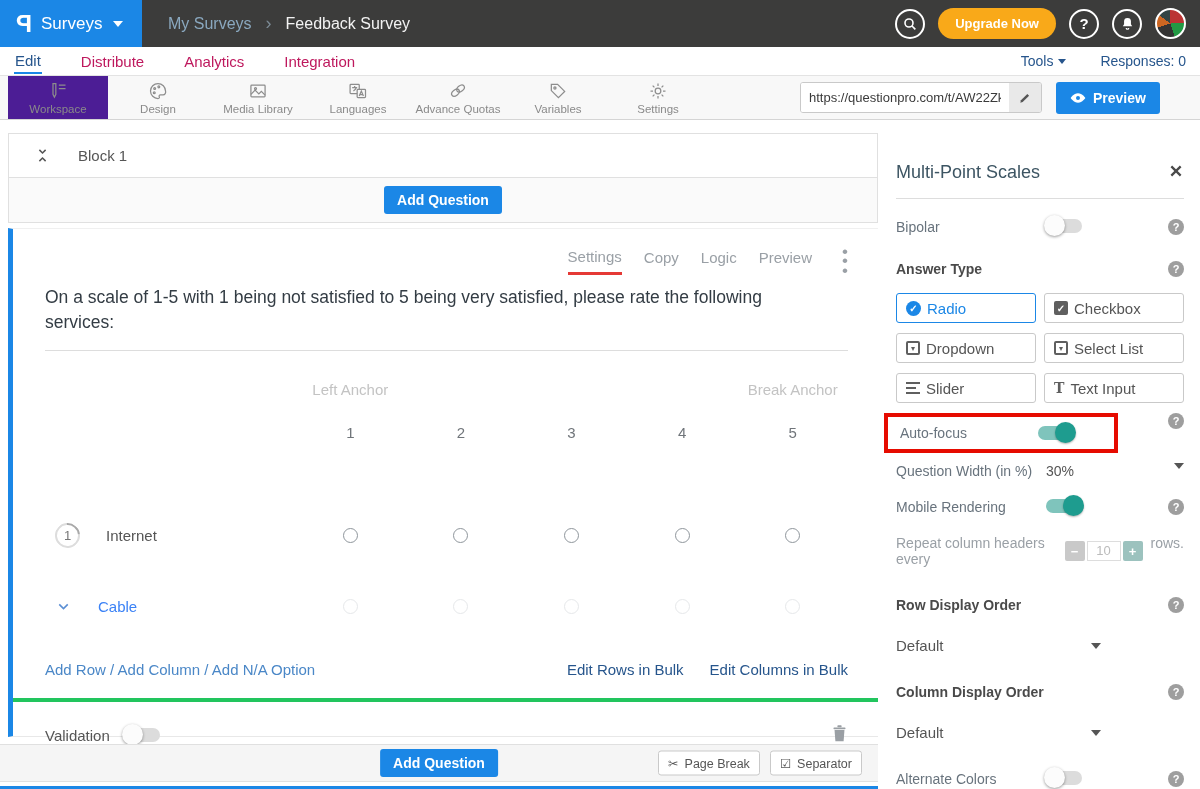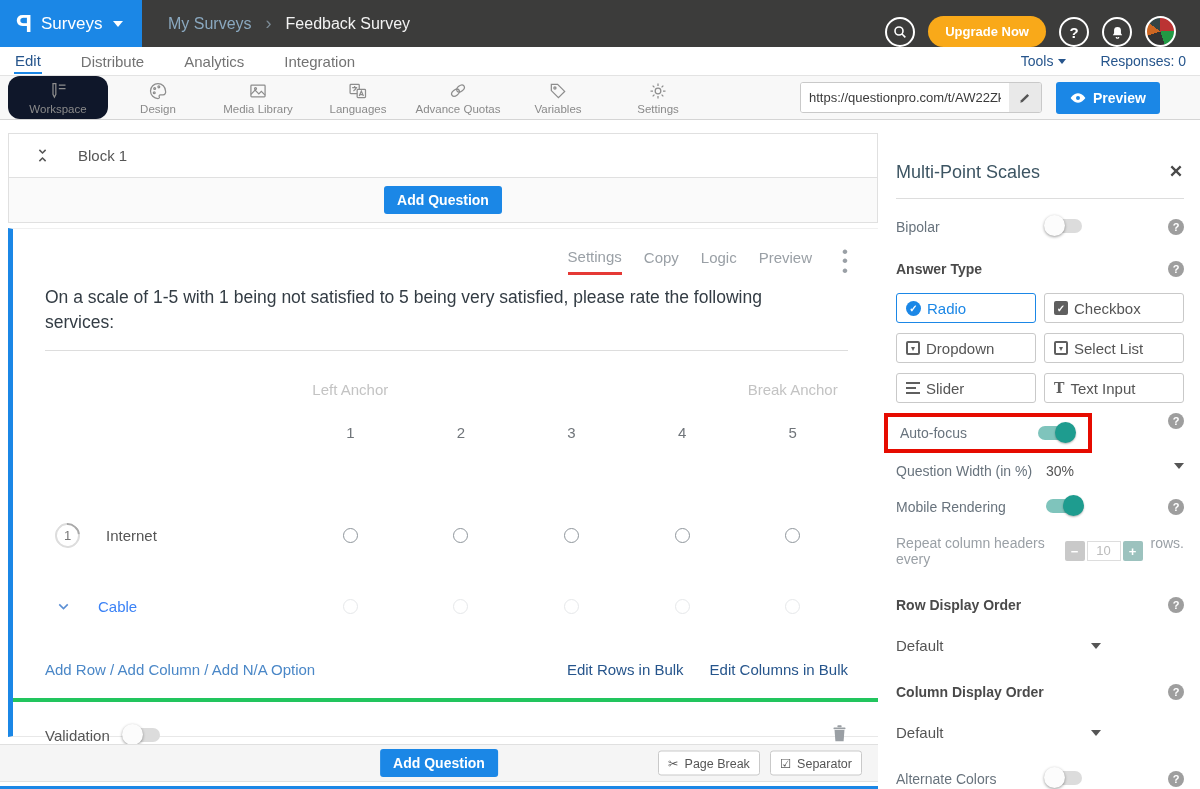--- a/index.html
+++ b/index.html
@@ -10,38 +10,38 @@
   
   .topbar { height:47px; background:#3c3c3b; display:flex; align-items:stretch; flex:none; }
   .brand { width:142px; background:#1b87e6; color:#fff; display:flex; align-items:center; gap:9px; padding-left:16px; cursor:pointer; }
   .brand .logo { font-size:24px; font-weight:700; transform:scaleX(-1); display:inline-block; }
   .brand .prod { font-size:17px; }
   .caret-w { width:0;height:0;border-left:5px solid transparent;border-right:5px solid transparent;border-top:6px solid #fff; margin-left:2px;}
   .crumbs { display:flex; align-items:center; gap:14px; padding-left:26px; }
   .crumb-parent { color:#8aa8bf; font-size:16px; cursor:pointer;}
   .crumb-sep { color:#7c8b96; font-size:18px;}
   .crumb-current { color:#f2f2f2; font-size:16px; }
-  .top-actions { margin-left:auto; display:flex; align-items:flex-end; gap:13px; padding-right:24px;}
+  .top-actions { margin-left:auto; display:flex; align-items:center; gap:13px; padding-right:14px;}
   .circle-btn { width:30px;height:30px;border:2px solid #fff;border-radius:50%;display:flex;align-items:center;justify-content:center;color:#fff;font-weight:700;font-size:15px;cursor:pointer;}
   .upgrade { background:#f9a919; color:#fff; font-weight:700; font-size:13px; border:none; border-radius:16px; padding:8px 17px; cursor:pointer;}
   .avatar { width:31px;height:31px;border:2px solid #fff;border-radius:50%; background:conic-gradient(#b33 0 25%, #294 25% 45%, #333 45% 70%, #c62 70% 85%, #344 85% 100%); cursor:pointer;}
 
   
   .navbar { height:29px; background:#fff; border-bottom:1px solid #e3e3e3; display:flex; align-items:center; padding:0 14px; flex:none;}
-  .nav-tab { color:#737373; font-size:15px; font-weight:500; margin-right:38px; padding:3px 1px; cursor:pointer;}
+  .nav-tab { color:#be185d; font-size:15px; font-weight:500; margin-right:38px; padding:3px 1px; cursor:pointer;}
   .nav-tab.active { color:#26558c; border-bottom:2px solid #1b87e6; }
   .nav-right { margin-left:auto; display:flex; align-items:center; gap:34px;}
   .tools { color:#26558c; font-size:14px; font-weight:500; display:flex; align-items:center; gap:5px; cursor:pointer;}
   .caret-n { width:0;height:0;border-left:4px solid transparent;border-right:4px solid transparent;border-top:5px solid #26558c;}
   .responses { color:#26558c; font-size:14px; font-weight:500;}
 
   
   .toolbar { height:44px; background:#f8f8f8; border-bottom:1px solid #d5d5d5; display:flex; align-items:stretch; padding-left:8px; flex:none;}
   .tool-item { width:100px; display:flex; flex-direction:column; align-items:center; justify-content:center; gap:2px; cursor:pointer;}
-  .tool-item.selected { background:#0f172a;border-radius:12px; }
+  .tool-item.selected { background:#4c1d95; }
   .tool-item .t-label { font-size:11.5px; color:#8a8a8a; white-space:nowrap;}
   .tool-item svg { stroke:#8d8d8d; fill:none; stroke-width:1.5; }
   .url-group { margin-left:92px; display:flex; align-items:center; }
   .url-wrap { display:flex; align-items:stretch; height:31px; border:1px solid #c9c9c9; border-radius:3px; overflow:hidden; background:#fff;}
   .url-input { border:none; outline:none; width:208px; font-size:13px; color:#3a3a3a; padding:0 8px; font-family:"Liberation Sans",sans-serif;}
   .url-edit { width:32px; background:#e9e9e9; display:flex; align-items:center; justify-content:center; cursor:pointer;}
   .preview-btn { margin-left:14px; background:#1b87e6; color:#fff; border:none; border-radius:3px; height:32px; padding:0 14px; font-size:14px; font-weight:700; display:flex; align-items:center; gap:7px; cursor:pointer;}
 
   
   .content { flex:1; display:flex; background:#fff; overflow:hidden;}
@@ -110,21 +110,21 @@
   .atype-grid { display:grid; grid-template-columns:1fr 1fr; gap:10px 8px; margin-bottom:10px;}
   .atype-btn { height:30px; border:1px solid #c9c9c9; border-radius:3px; background:#fff; display:flex; align-items:center; gap:6px; padding:0 9px; font-size:15px; color:#555; cursor:pointer;}
   .atype-btn.selected { border:1.5px solid #1b87e6; color:#1b87e6;}
   .ic-radio { width:15px;height:15px;border-radius:50%;background:#1b87e6;color:#fff;font-size:10px;font-weight:700;display:flex;align-items:center;justify-content:center; flex:none;}
   .ic-check { width:14px;height:14px;background:#5f5f5f;color:#fff;font-size:10px;font-weight:700;display:flex;align-items:center;justify-content:center;border-radius:2px; flex:none;}
   .ic-drop { width:14px;height:14px;border:2px solid #5f5f5f;color:#5f5f5f;font-size:8px;display:flex;align-items:center;justify-content:center;border-radius:2px; flex:none;}
   .ic-slider { display:flex; flex-direction:column; gap:2.5px; flex:none;}
   .ic-slider i { display:block; height:2.5px; background:#5f5f5f;}
   .ic-slider i:nth-child(1){width:14px;} .ic-slider i:nth-child(2){width:10px;} .ic-slider i:nth-child(3){width:14px;}
   .ic-text { font-family:"DejaVu Serif",serif; color:#5f5f5f; font-size:14px; font-weight:700; line-height:1; flex:none;}
-  .hl-box { display:flex; align-items:center; border:4px solid #e60b00; margin-left:-12px; padding:8px 12px 8px 12px; width:208px;}
+  .hl-box { display:flex; align-items:center; border:4px solid #e60b00; margin-left:-12px; padding:8px 12px 8px 12px; width:234px;}
   .hl-box .plabel { min-width:138px;}
   .qwidth-val { color:#555; font-size:14px;}
   .dd-caret { width:0;height:0;border-left:5px solid transparent;border-right:5px solid transparent;border-top:6px solid #555; cursor:pointer;}
   .stepper { display:flex; align-items:center; margin-left:4px;}
   .step-btn { width:20px;height:20px;color:#fff;font-size:13px;font-weight:700;display:flex;align-items:center;justify-content:center;border:none;cursor:pointer;border-radius:2px;}
   .step-minus { background:#c9c9c9;}
   .step-plus { background:#9cc2be;}
   .step-val { width:34px;height:20px;border:1px solid #ddd;background:#fff;color:#bbb;font-size:13px;text-align:center;line-height:18px;margin:0 2px;}
   .rows-suffix { color:#9aa0a6; font-size:14px; margin-left:8px;}
   .dropdown { display:flex; align-items:center; width:205px; margin-bottom:30px; cursor:pointer;}

